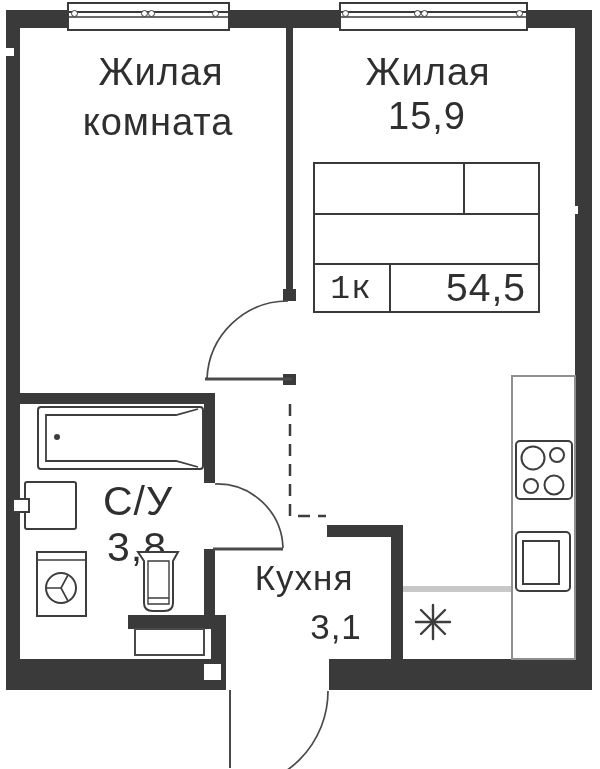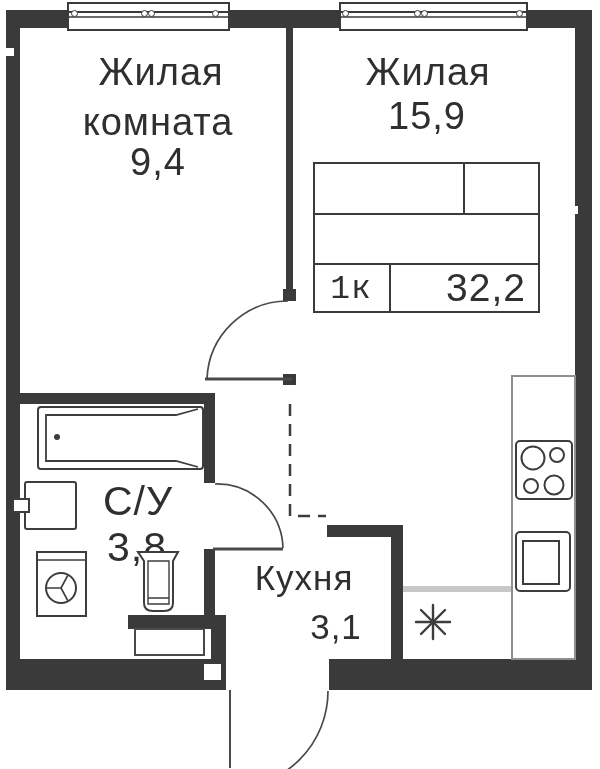--- a/index.html
+++ b/index.html
@@ -75,26 +75,25 @@
   <div class="duct" style="left:134px;top:628px;width:71px;height:28px;"></div>
 
   <div class="table" style="left:313px;top:162px;width:227px;height:151px;">
     <div class="tline" style="left:0;top:49px;width:223px;height:2px;"></div>
     <div class="tline" style="left:0;top:99px;width:223px;height:2px;"></div>
     <div class="tline" style="left:148px;top:0;width:2px;height:49px;"></div>
     <div class="tline" style="left:74px;top:99px;width:2px;height:50px;"></div>
   </div>
   <div class="lbl" style="left:351px;top:289px;font-size:33px;font-family:Liberation Mono, monospace;">1к</div>
   <div class="cell-right" style="left:389px;top:263px;width:145px;height:50px;padding-right:8px;box-sizing:border-box;">
-    <span style="font-size:39px;letter-spacing:1px;">32,2</span>
+    <span style="font-size:39px;letter-spacing:1px;">54,5</span>
   </div>
 
   <div class="lbl" style="left:161px;top:72px;font-size:38px;">Жилая</div>
   <div class="lbl" style="left:158px;top:122px;font-size:38px;">комната</div>
-  <div class="lbl" style="left:158px;top:162px;font-size:38px;">9,4</div>
 
   <div class="lbl" style="left:428px;top:72px;font-size:38px;">Жилая</div>
   <div class="lbl" style="left:427px;top:116px;font-size:38px;">15,9</div>
 
   <div class="lbl" style="left:138px;top:501px;font-size:41px;">С/У</div>
   <div class="lbl" style="left:137px;top:547px;font-size:41px;">3,8</div>
 
   <div class="lbl" style="left:304px;top:577px;font-size:35px;">Кухня</div>
   <div class="lbl" style="left:304px;top:626px;font-size:35px;margin-left:32px;">3,1</div>
 

